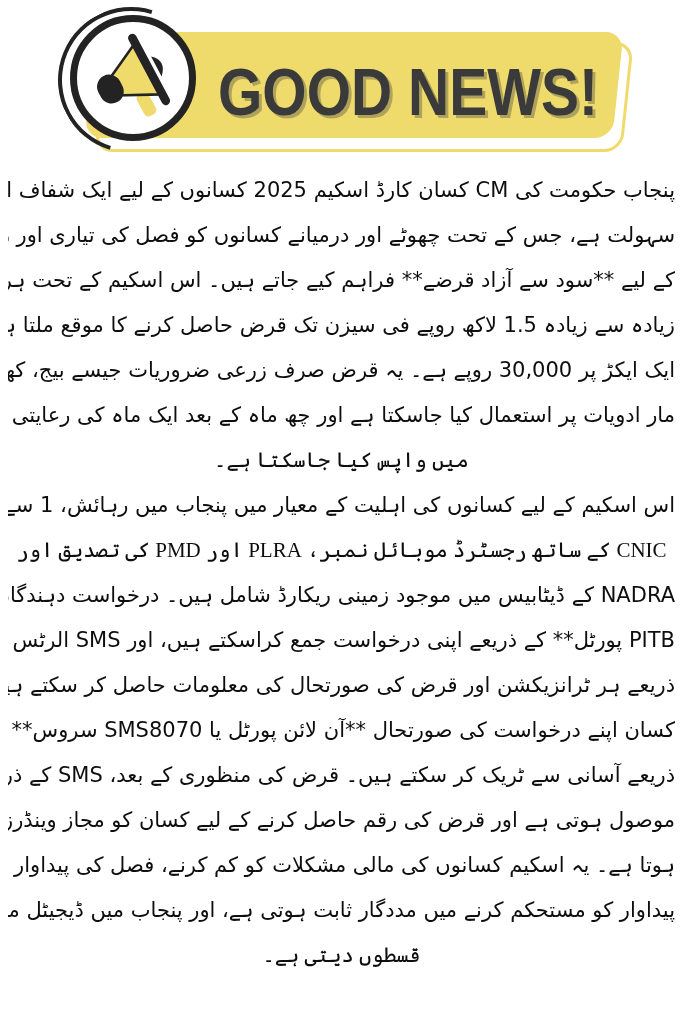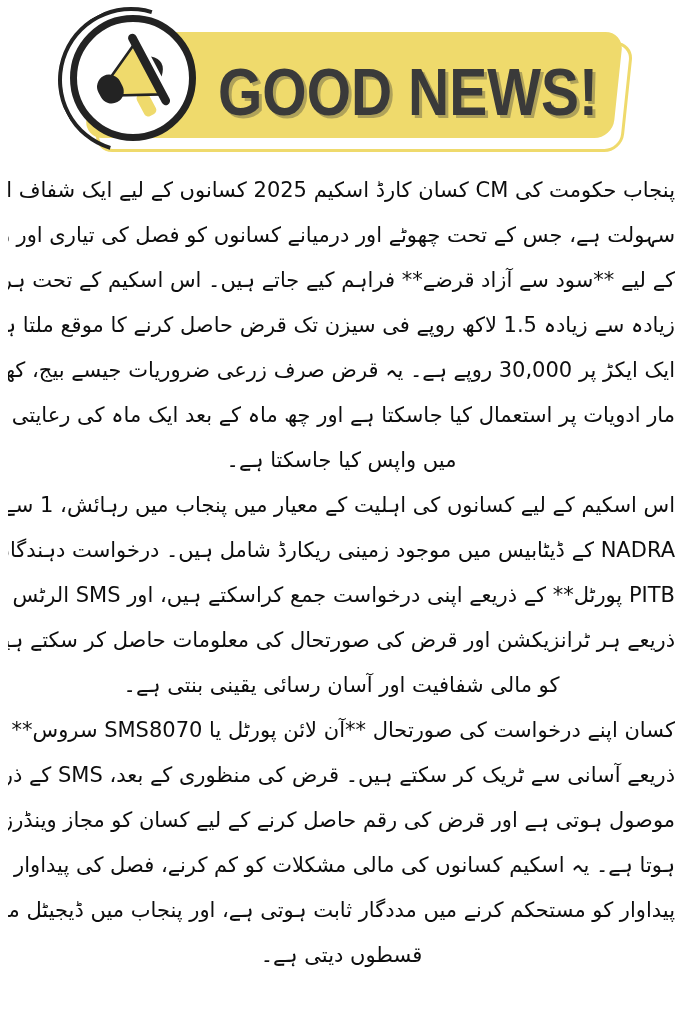--- a/index.html
+++ b/index.html
@@ -65,20 +65,21 @@
     height: 45px; line-height: 45px;
     white-space: nowrap;
     text-align: justify;
     text-align-last: justify;
     overflow: hidden;
   }
   .t-line.center {
     text-align: center;
     text-align-last: center;
     white-space: normal;
+    font-family: Liberation Serif, serif;
   }
 </style>
 </head>
 <body>
 
 <div class="banner">
   <div class="plate-echo"></div>
   <div class="plate"></div>
   <div class="banner-title">GOOD NEWS!</div>
   <div class="mega-circle">
@@ -96,23 +97,23 @@
 
 <div class="article">
   <div class="t-line">پنجاب حکومت کی CM کسان کارڈ اسکیم 2025 کسانوں کے لیے ایک شفاف اور آسان</div>
   <div class="t-line">سہولت ہے، جس کے تحت چھوٹے اور درمیانے کسانوں کو فصل کی تیاری اور زرعی ضروریات</div>
   <div class="t-line">کے لیے **سود سے آزاد قرضے** فراہم کیے جاتے ہیں۔ اس اسکیم کے تحت ہر کسان کو</div>
   <div class="t-line">زیادہ سے زیادہ 1.5 لاکھ روپے فی سیزن تک قرض حاصل کرنے کا موقع ملتا ہے، جس کی حد</div>
   <div class="t-line">ایک ایکڑ پر 30,000 روپے ہے۔ یہ قرض صرف زرعی ضروریات جیسے بیج، کھاد، اور کیڑے</div>
   <div class="t-line">مار ادویات پر استعمال کیا جاسکتا ہے اور چھ ماہ کے بعد ایک ماہ کی رعایتی مدت کے ساتھ قسطوں</div>
   <div class="t-line center">میں واپس کیا جاسکتا ہے۔</div>
   <div class="t-line">اس اسکیم کے لیے کسانوں کی اہلیت کے معیار میں پنجاب میں رہائش، 1 سے 12.5 ایکڑز زمین،</div>
+  <div class="t-line center">CNIC کے ساتھ رجسٹرڈ موبائل نمبر، PLRA اور PMD کی تصدیق اور</div>
   <div class="t-line">NADRA کے ڈیٹابیس میں موجود زمینی ریکارڈ شامل ہیں۔ درخواست دہندگان آن لائن</div>
   <div class="t-line">PITB پورٹل** کے ذریعے اپنی درخواست جمع کراسکتے ہیں، اور SMS الرٹس کے</div>
   <div class="t-line">ذریعے ہر ٹرانزیکشن اور قرض کی صورتحال کی معلومات حاصل کر سکتے ہیں۔ اس سے کسانوں</div>
-  <div class="t-line center">کو مالی شفافیت اور آسان رسائی یقینی بنتی ہے۔</div>
   <div class="t-line">کسان اپنے درخواست کی صورتحال **آن لائن پورٹل یا SMS8070 سروس** کے</div>
   <div class="t-line">ذریعے آسانی سے ٹریک کر سکتے ہیں۔ قرض کی منظوری کے بعد، SMS کے ذریعے اطلاع</div>
   <div class="t-line">موصول ہوتی ہے اور قرض کی رقم حاصل کرنے کے لیے کسان کو مجاز وینڈرز یا بینک میں جانا</div>
   <div class="t-line">ہوتا ہے۔ یہ اسکیم کسانوں کی مالی مشکلات کو کم کرنے، فصل کی پیداوار بڑھانے اور زرعی</div>
   <div class="t-line">پیداوار کو مستحکم کرنے میں مددگار ثابت ہوتی ہے، اور پنجاب میں ڈیجیٹل مالی شمولیت کو بھی</div>
   <div class="t-line center">قسطوں دیتی ہے۔</div>
 </div>
 
 </body></html>

